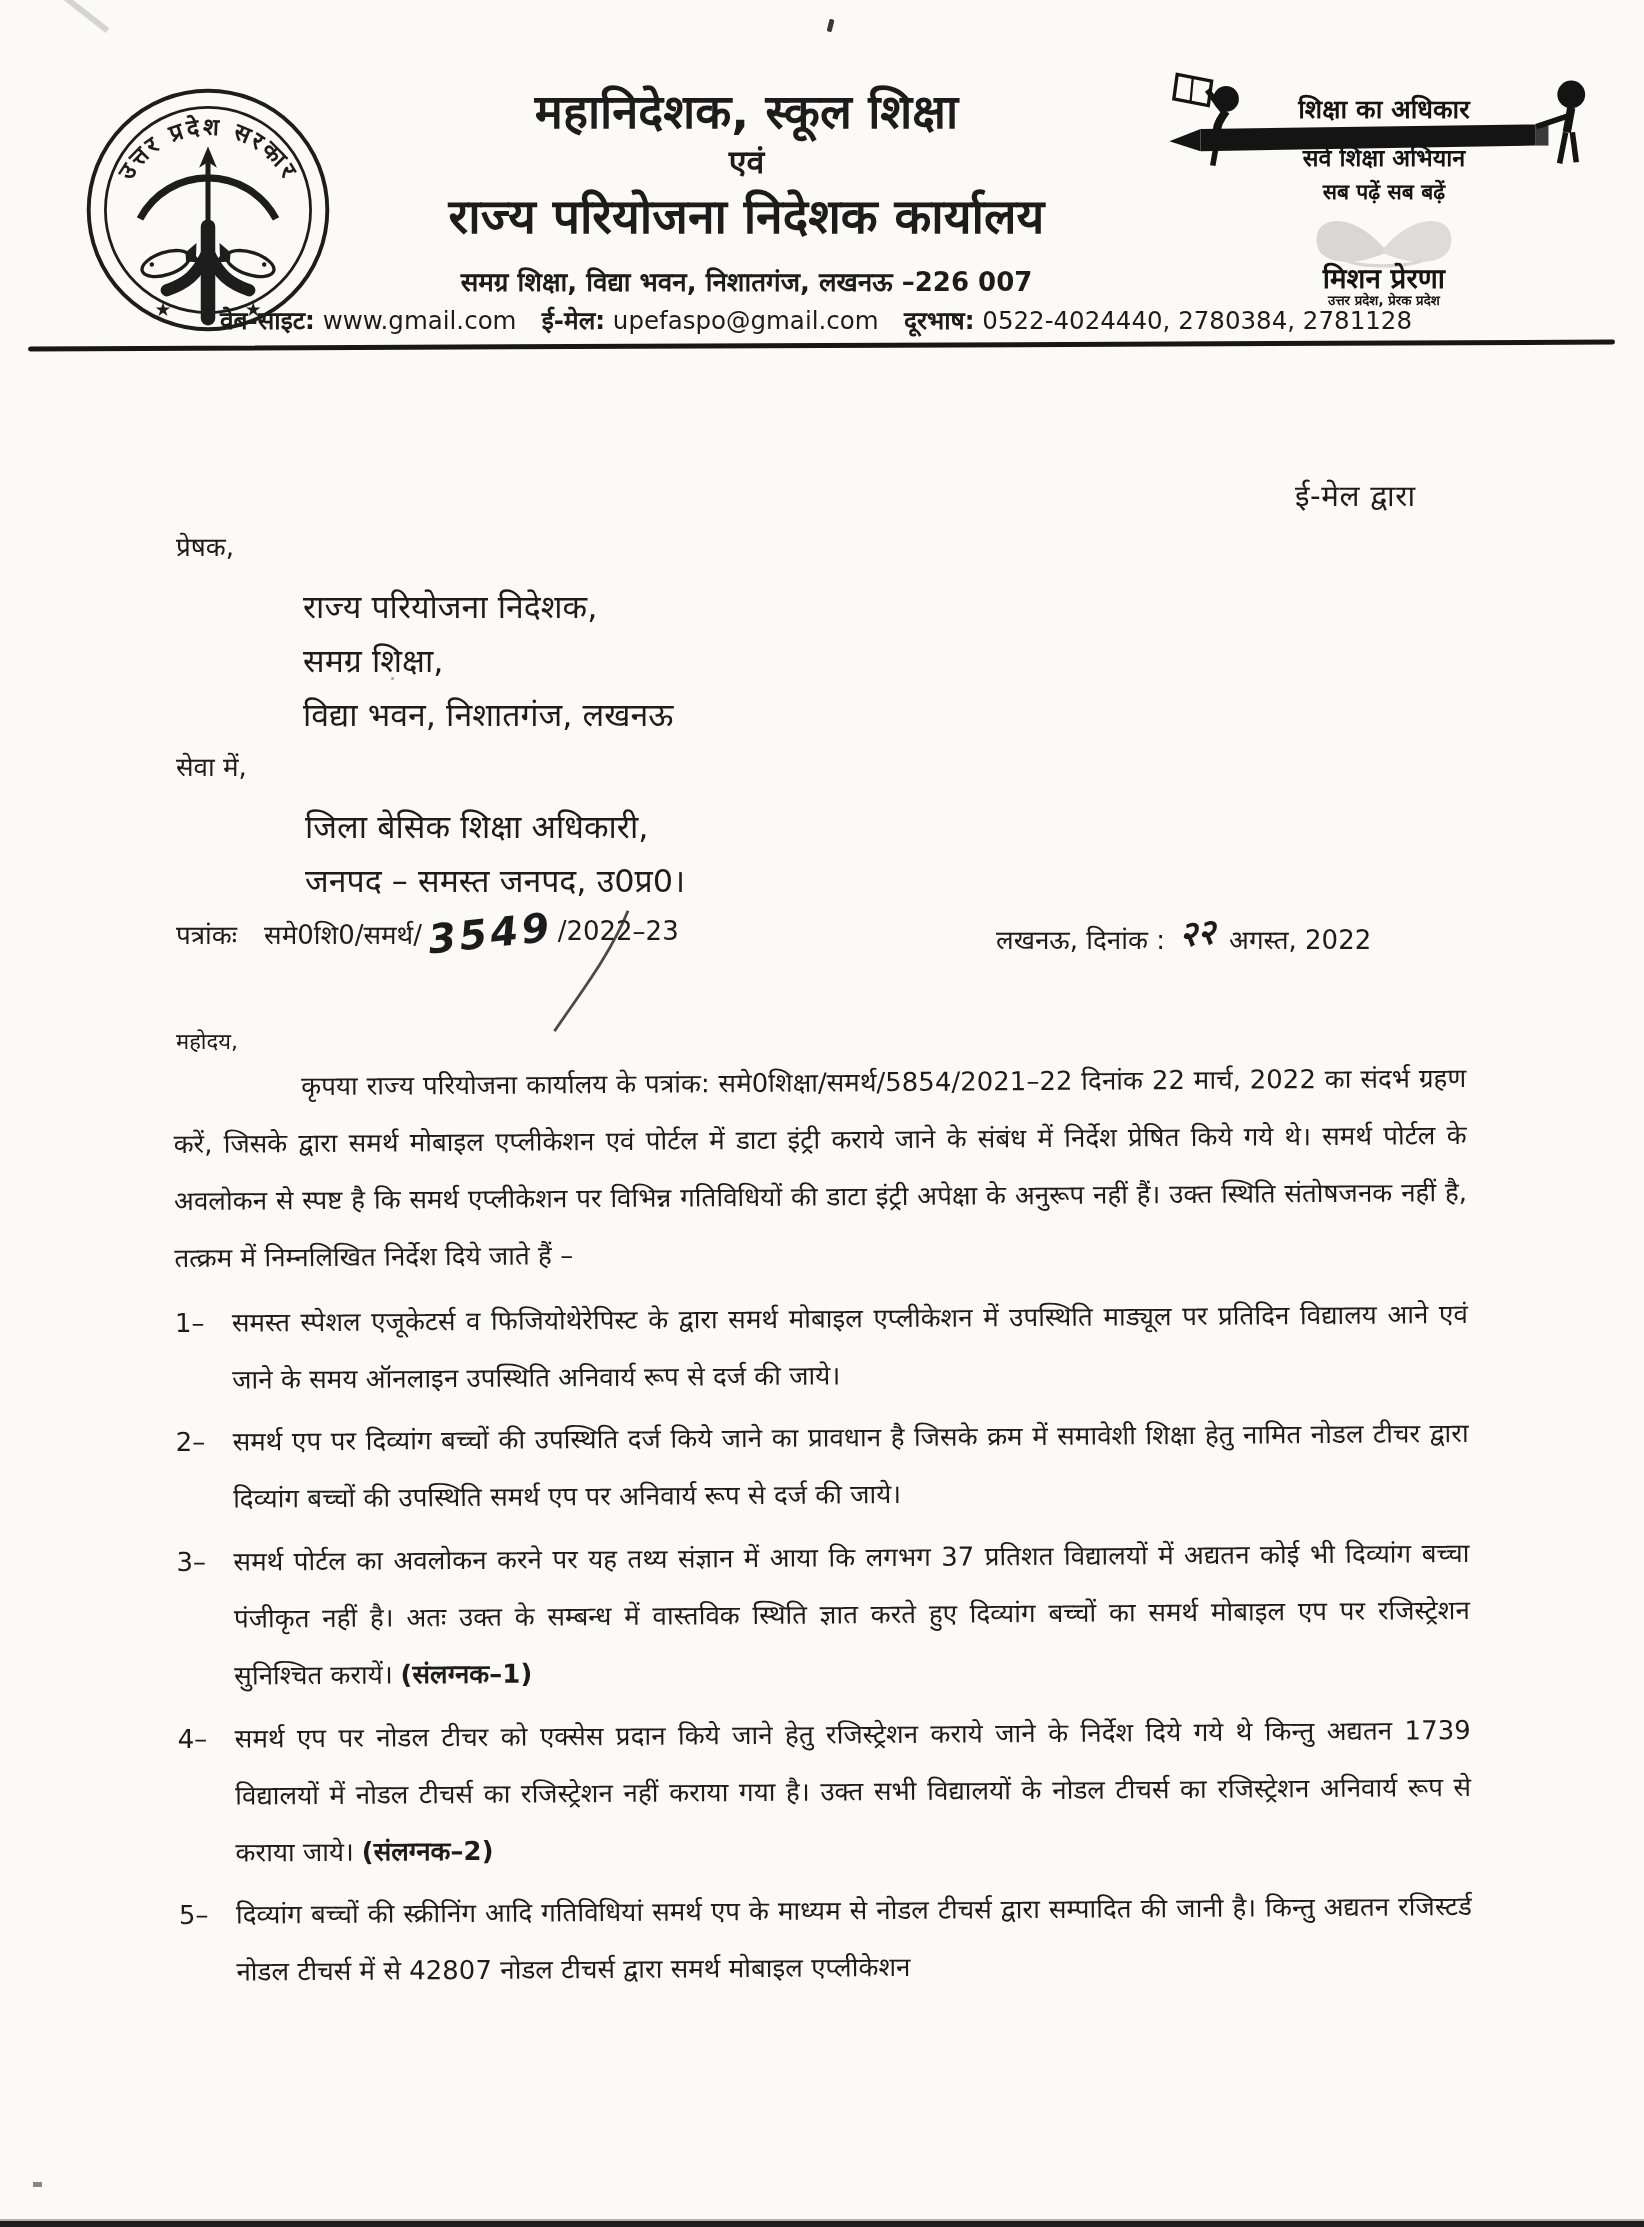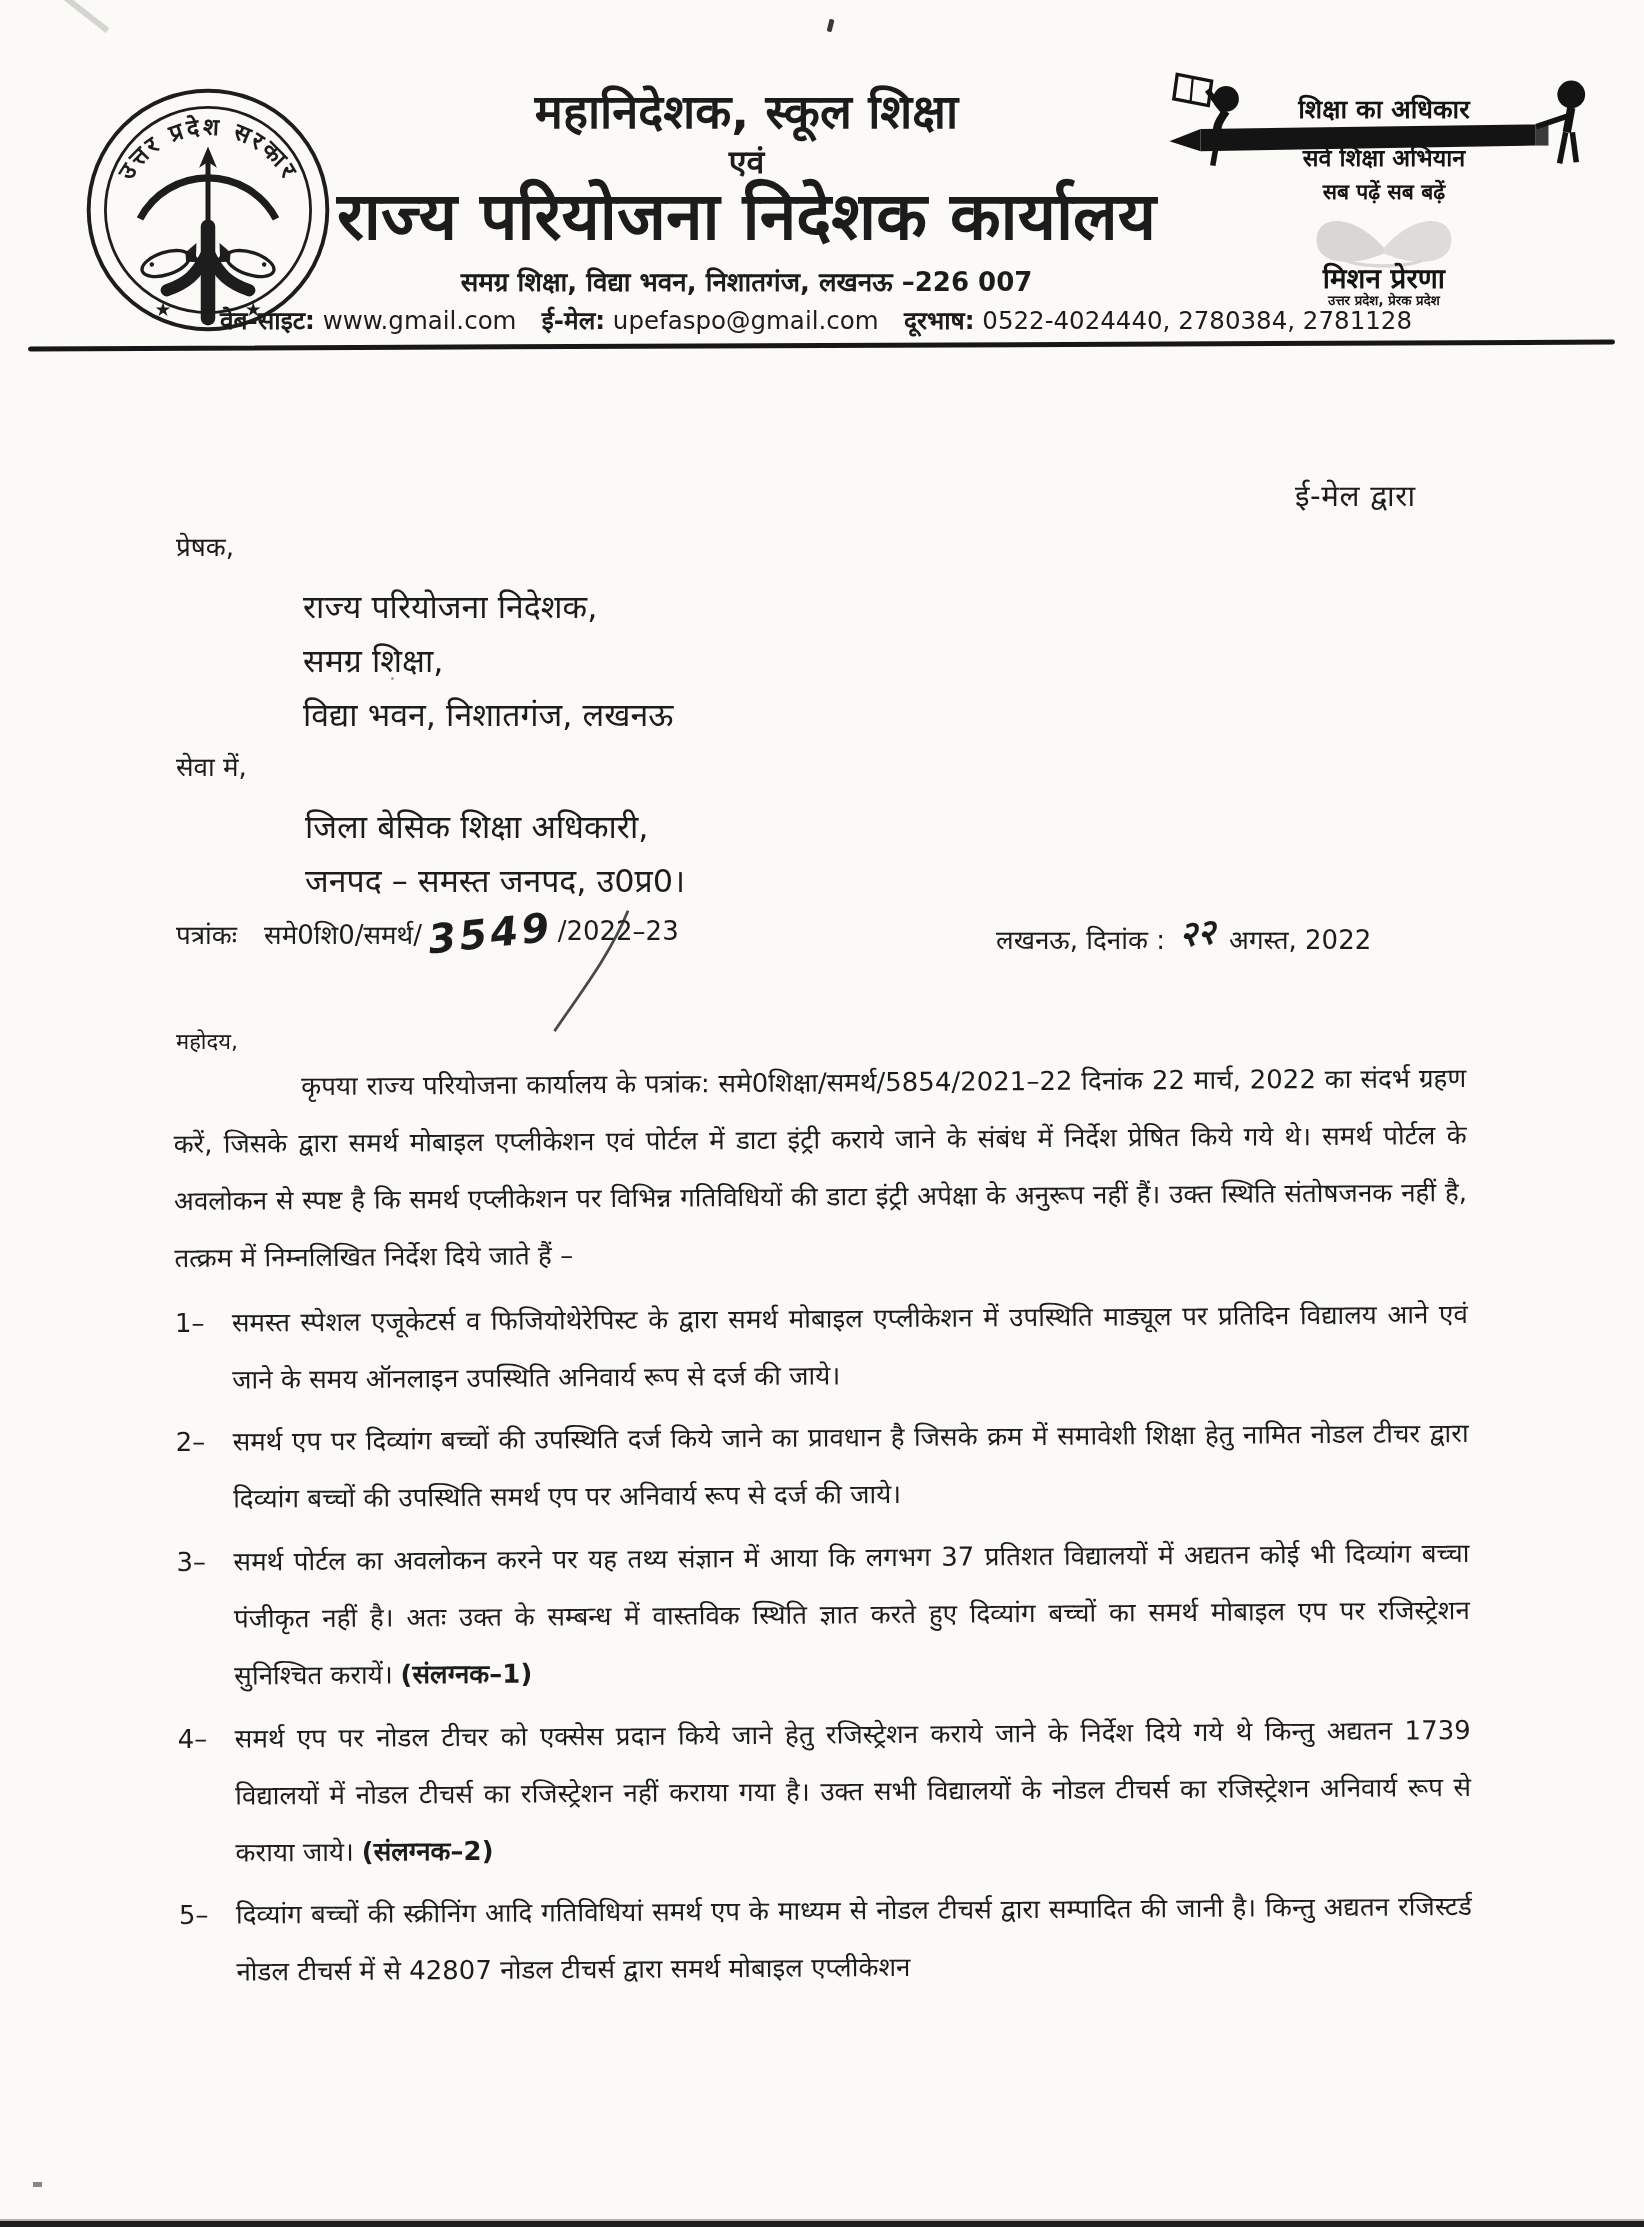--- a/index.html
+++ b/index.html
@@ -8,21 +8,21 @@
     position:relative; width:1644px; height:2227px;
     background:#fbfaf6; color:#1c1c1c; overflow:hidden;
     font-family:"DejaVu Sans","Liberation Serif",sans-serif;
   }
   .abs { position:absolute; }
 
   
   .head-center { left:312px; top:83px; width:869px; text-align:center; }
   .title1 { font-size:47px; font-weight:700; line-height:58px; }
   .title2 { font-size:32px; font-weight:700; line-height:43px; }
-  .title3 { font-size:66px; font-weight:700; line-height:65px; }
+  .title3 { font-size:48px; font-weight:700; line-height:65px; }
   .addr   { font-size:26px; font-weight:700; line-height:35px; margin-top:16px; }
 
   .contact { left:220px; top:303px; width:1192px; display:flex; justify-content:space-between; font-size:24.5px; white-space:nowrap; }
   .contact b { font-weight:700; }
 
   .rule { left:28px; top:343px; width:1587px; height:5px; background:#171717; border-radius:2.8px; transform:rotate(-0.25deg); }
 
   .delivery { left:1295px; top:474px; font-size:29.5px; letter-spacing:0.6px; }
 
   .lbl { font-size:26px; }

